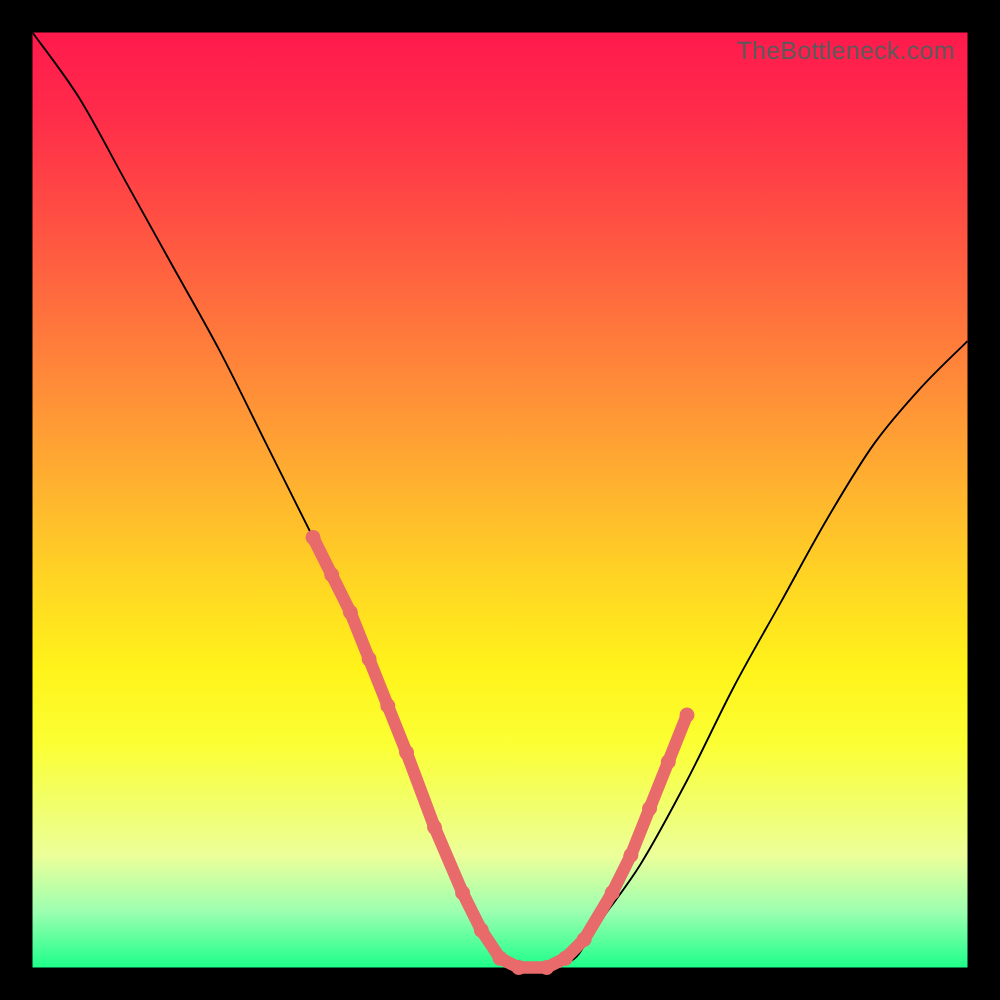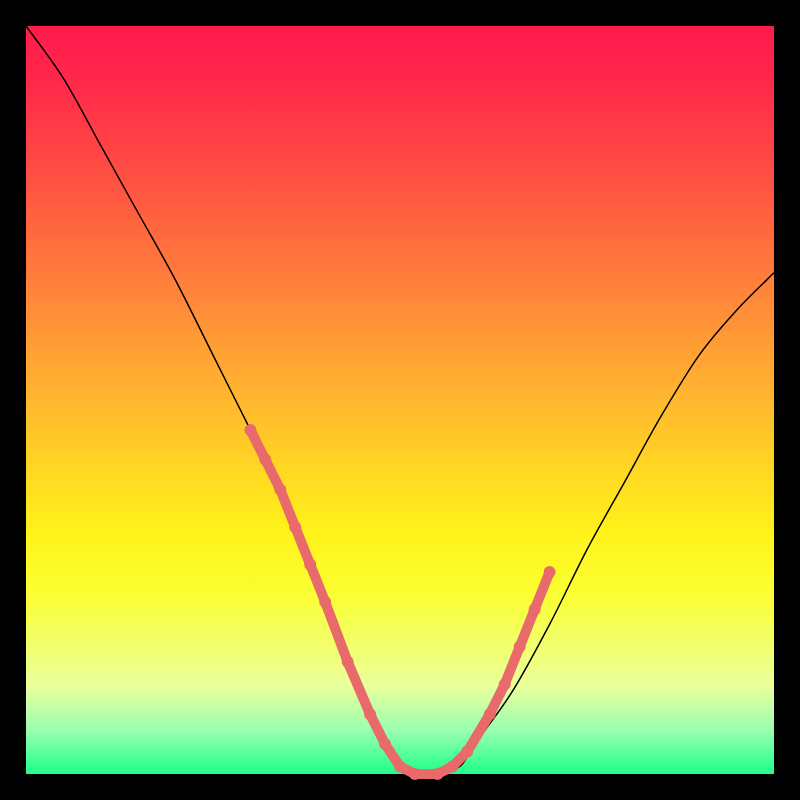--- a/index.html
+++ b/index.html
@@ -72,20 +72,21 @@
     stroke-width: 10;
     stroke-linecap: round;
     fill: none;
   }
 </style>
 </head>
 <body>
 
 <div class="frame">
   <div class="plot-area">
+    <div class="watermark">TheBottleneck.com</div>
     <svg class="curve" viewBox="0 0 748 748">
       <path id="main-curve" class="curve-path" d="M 0,0 C 6.233333333333333,8.726666666666668 24.93333333333333,32.41333333333334 37.4,52.360000000000014 C 49.86666666666667,72.30666666666669 62.33333333333333,97.24000000000007 74.8,119.68000000000006 C 87.26666666666667,142.12000000000006 99.73333333333333,164.56 112.2,187 C 124.66666666666667,209.44 137.13333333333333,230.63333333333333 149.6,254.32 C 162.06666666666666,278.00666666666666 174.53333333333333,304.1866666666666 187,329.11999999999995 C 199.46666666666667,354.0533333333333 211.93333333333334,378.9866666666666 224.4,403.91999999999996 C 236.86666666666667,428.8533333333333 249.33333333333334,451.29333333333335 261.8,478.72 C 274.26666666666665,506.1466666666667 290.47333333333336,546.04 299.2,568.48 C 307.9266666666666,590.9200000000001 307.9266666666666,595.9066666666666 314.15999999999997,613.36 C 320.3933333333333,630.8133333333334 329.12,655.7466666666667 336.6,673.2 C 344.08000000000004,690.6533333333334 352.8066666666666,706.86 359.03999999999996,718.08 C 365.2733333333333,729.3000000000001 369.0133333333333,735.5333333333333 374,740.52 C 378.9866666666667,745.5066666666667 382.7266666666667,746.7533333333333 388.96000000000004,748 C 395.1933333333334,749.2466666666667 403.9200000000001,749.2466666666667 411.40000000000003,748 C 418.88,746.7533333333333 427.6066666666666,745.5066666666667 433.84,740.52 C 440.0733333333333,735.5333333333333 440.0733333333333,730.5466666666667 448.8,718.08 C 457.5266666666667,705.6133333333333 473.73333333333335,685.6666666666667 486.2,665.72 C 498.66666666666663,645.7733333333333 511.1333333333333,622.0866666666666 523.6,598.4 C 536.0666666666667,574.7133333333334 548.5333333333333,547.2866666666666 561,523.6 C 573.4666666666667,499.91333333333336 585.9333333333333,478.71999999999997 598.4,456.28 C 610.8666666666667,433.84 623.3333333333333,410.15333333333336 635.8,388.96000000000004 C 648.2666666666667,367.7666666666667 660.7333333333333,346.57333333333327 673.2,329.11999999999995 C 685.6666666666667,311.66666666666663 698.1333333333333,297.9533333333333 710.6,284.24 C 723.0666666666667,270.5266666666667 741.7666666666667,253.07333333333332 748,246.83999999999997"></path>
       <g id="markers">
           <line x1="224.4" y1="403.91999999999996" x2="239.36" y2="433.84000000000003" class="marker-seg"></line>
           <line x1="239.36" y1="433.84000000000003" x2="254.32000000000002" y2="463.76" class="marker-seg"></line>
           <line x1="254.32000000000002" y1="463.76" x2="269.28" y2="501.15999999999997" class="marker-seg"></line>
           <line x1="269.28" y1="501.15999999999997" x2="284.24" y2="538.56" class="marker-seg"></line>
           <line x1="284.24" y1="538.56" x2="299.2" y2="575.96" class="marker-seg"></line>
           <line x1="299.2" y1="575.96" x2="321.64" y2="635.8" class="marker-seg"></line>
           <line x1="321.64" y1="635.8" x2="344.08000000000004" y2="688.16" class="marker-seg"></line>

